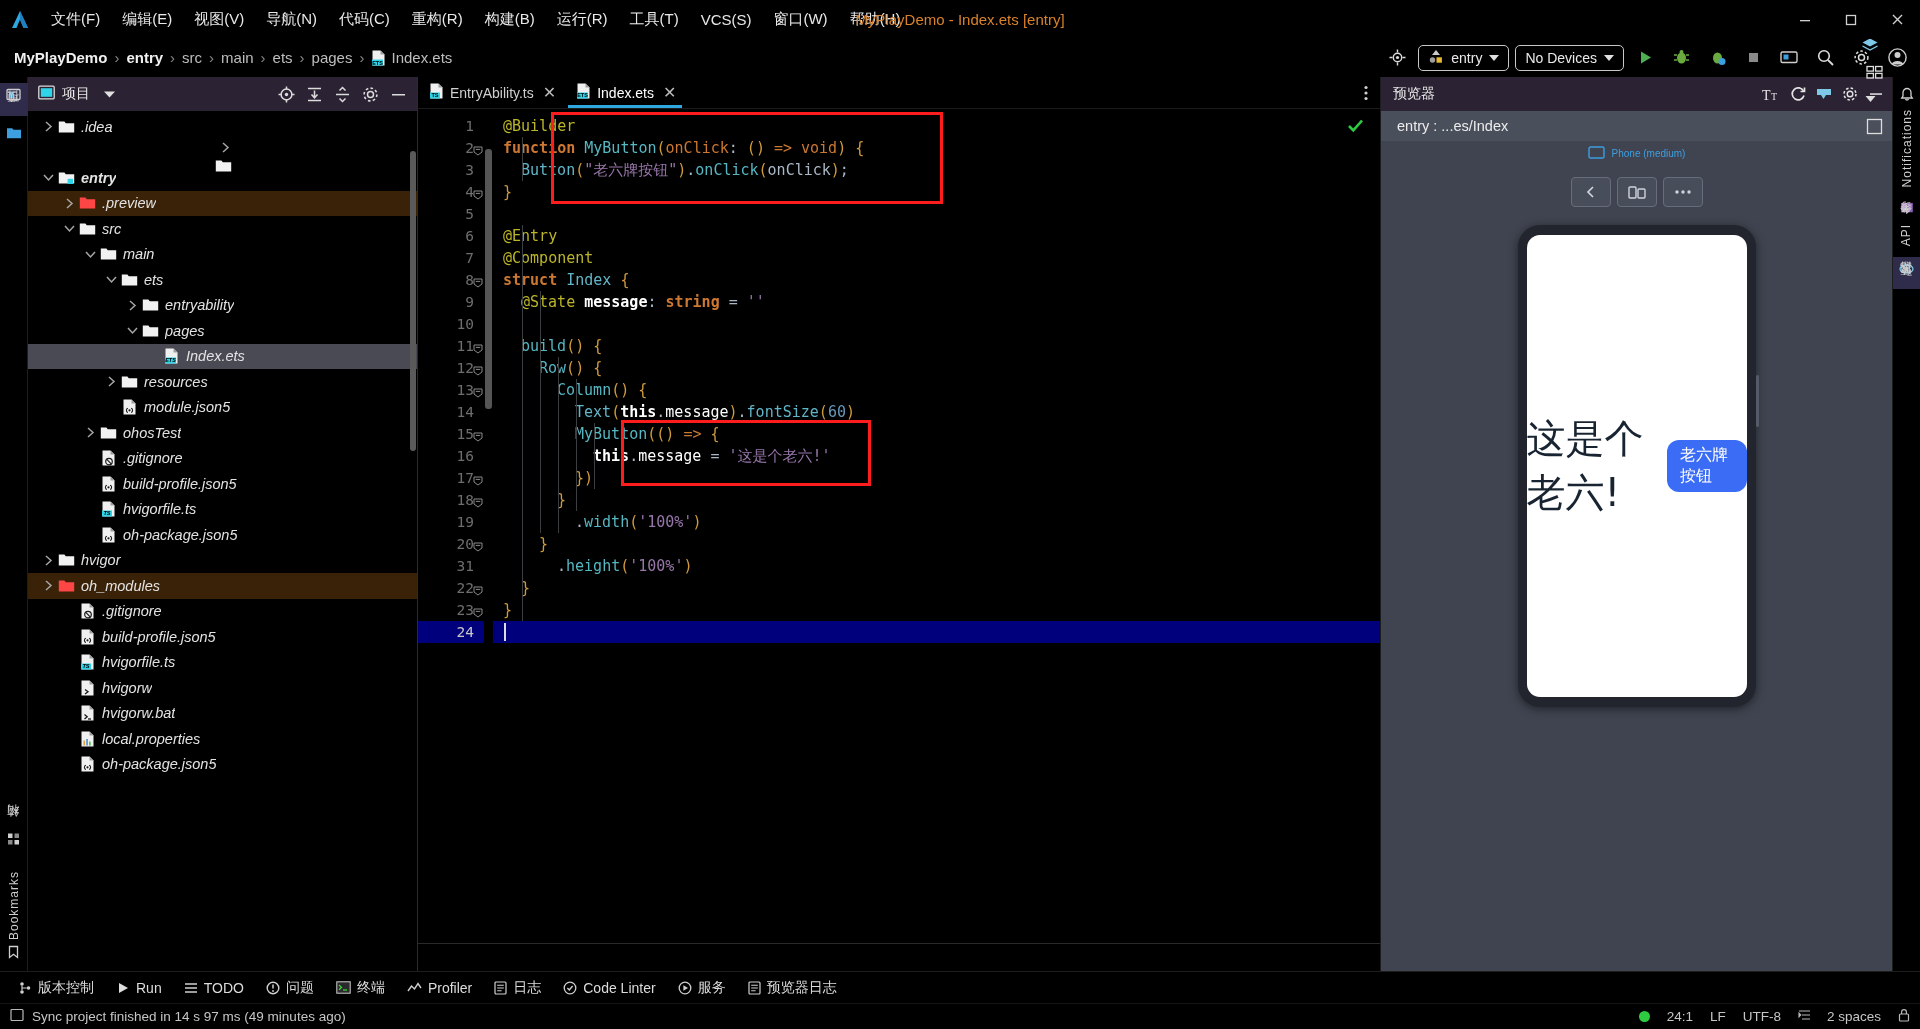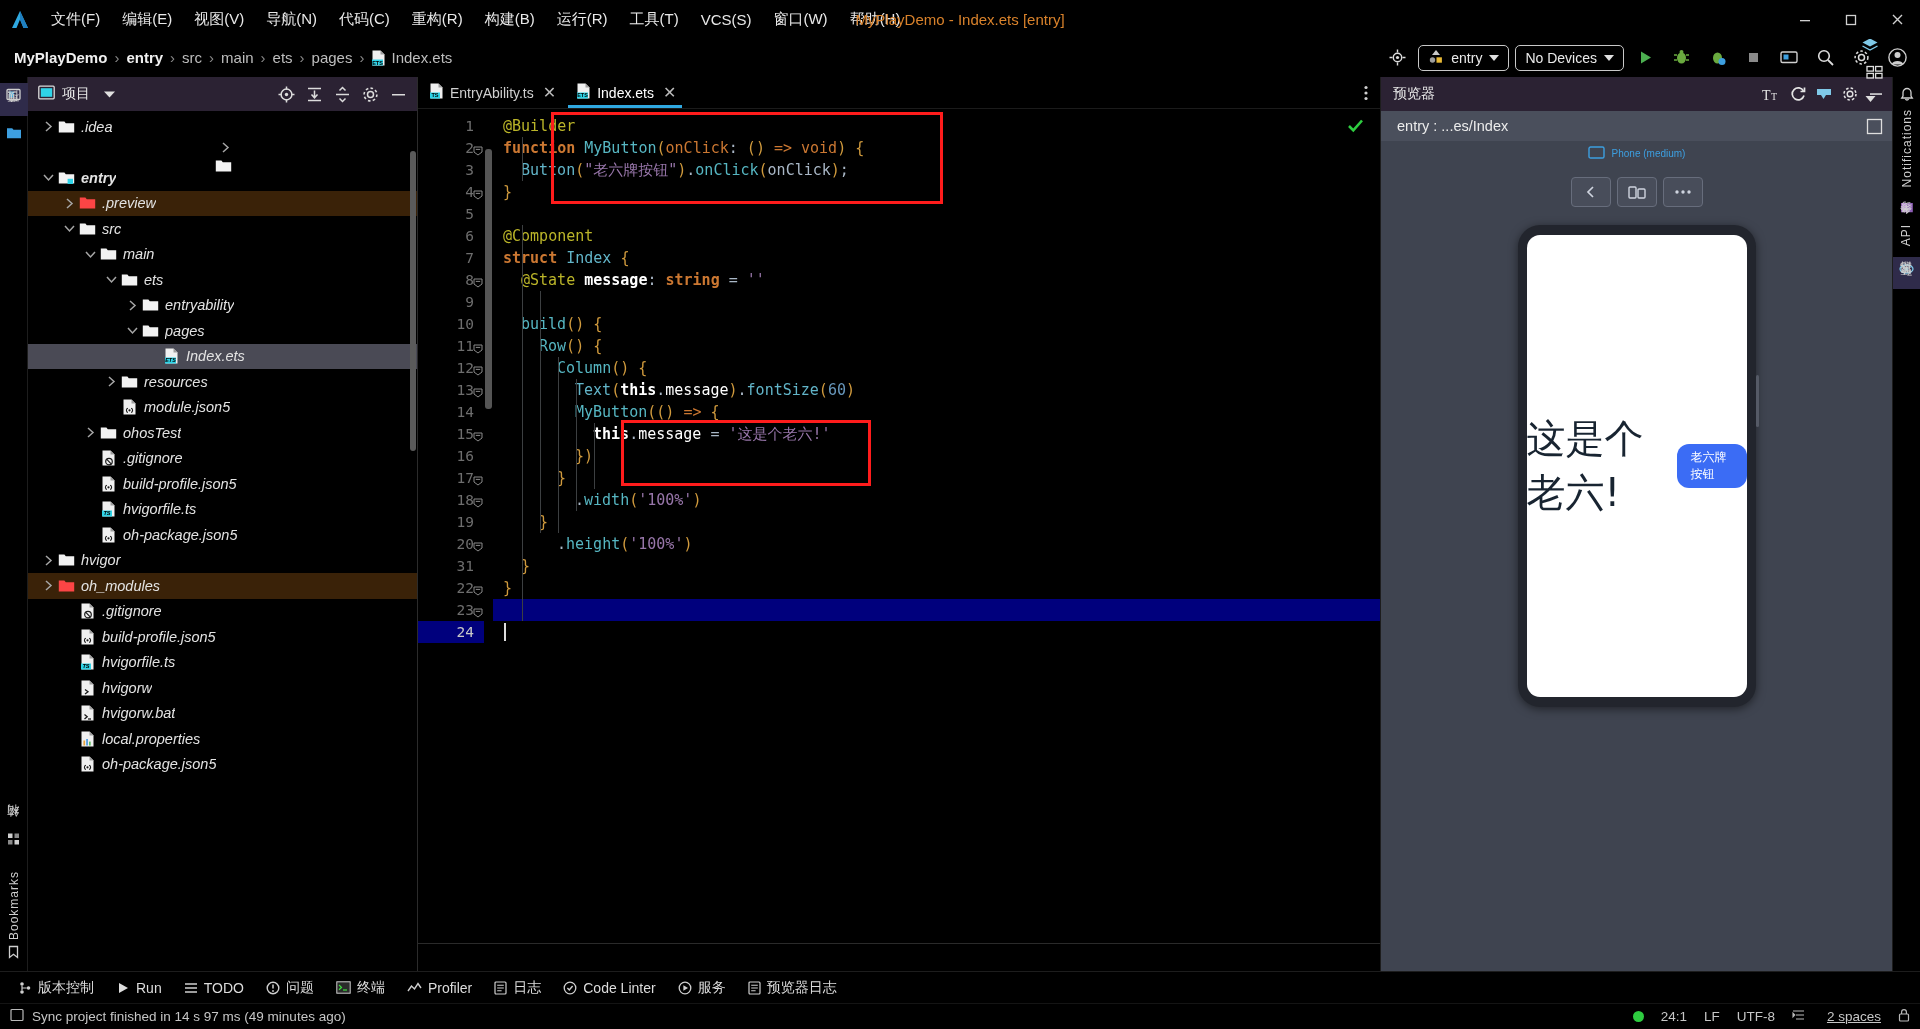--- a/index.html
+++ b/index.html
@@ -180,21 +180,21 @@
   .phone {
     margin-top: 18px; width: 238px; height: 482px; background:#22252d; border-radius: 22px;
     padding: 10px 9px; box-shadow: 0 2px 10px rgba(0,0,0,.5); position:relative;
   }
   .phone-screen {
     width:100%; height:100%; background:#ffffff; border-radius: 13px;
     display:flex; flex-direction:row; align-items:center; justify-content:center; 
   }
   .phone-msg { font-size: 39px; color:#182431; font-family:"DejaVu Sans", sans-serif; }
   .phone-btn {
-    background:#3b6cf5; color:#fff; font-size:12px; border-radius: 12px; padding: 5px 13px;
+    background:#3b6cf5; color:#fff; font-size:16px; border-radius: 12px; padding: 5px 13px;
   }
   .phone-nub { position:absolute; right:-3px; top:150px; width:3px; height:52px; background:#555a66; border-radius:2px; }
 
   
   .rrail {
     width: 28px; flex:0 0 28px; background:#000; display:flex; flex-direction:column; align-items:center;
     border-left:1px solid #1d1d1d; padding-top: 6px; gap: 6px;
   }
   .rrail-item { display:flex; flex-direction:column; align-items:center; padding: 4px 0; width:100%; }
   .rrail-item.active { background:#2f2b4a; }
@@ -925,20 +925,21 @@
             </svg>
         </div>
 
         <div class="hl-box" style="left:58px; top:3px; width:392px; height:92px;"></div>
         <div class="hl-box" style="left:128px; top:311px; width:250px; height:66px;"></div>
       <div class="cl" style="padding-left: 10px;"><span class="t-dec">@Builder</span></div>
           <div class="cl" style="padding-left: 10px;"><span class="t-kw">function</span><span> </span><span class="t-fn">MyButton</span><span class="t-pun">(</span><span class="t-par">onClick</span><span class="t-id">: </span><span class="t-pun">(</span><span class="t-pun">)</span><span> </span><span class="t-arrow">=&gt;</span><span> </span><span class="t-par">void</span><span class="t-pun">)</span><span> </span><span class="t-pun">{</span></div>
           <div class="cl" style="padding-left: 28px;"><span class="t-type">Button</span><span class="t-pun">(</span><span class="t-str">"老六牌按钮"</span><span class="t-pun">)</span><span class="t-id">.</span><span class="t-fn">onClick</span><span class="t-pun">(</span><span class="t-id">onClick</span><span class="t-pun">)</span><span class="t-id">;</span></div>
           <div class="cl" style="padding-left: 10px;"><span class="t-pun">}</span></div>
           <div class="cl" style="padding-left: 10px;"></div>
+          <div class="cl" style="padding-left: 10px;"><span class="t-dec">@Entry</span></div>
           <div class="cl" style="padding-left: 10px;"><span class="t-dec">@Component</span></div>
           <div class="cl" style="padding-left: 10px;"><span class="t-kw">struct</span><span> </span><span class="t-type">Index</span><span> </span><span class="t-pun">{</span></div>
           <div class="cl" style="padding-left: 28px;"><span class="t-dec">@State</span><span> </span><span class="t-this">message</span><span class="t-id">: </span><span class="t-kw">string</span><span class="t-id"> = </span><span class="t-str">''</span></div>
           <div class="cl" style="padding-left: 28px;"></div>
           <div class="cl" style="padding-left: 28px;"><span class="t-fn">build</span><span class="t-pun">(</span><span class="t-pun">)</span><span> </span><span class="t-pun">{</span></div>
           <div class="cl" style="padding-left: 46px;"><span class="t-fn">Row</span><span class="t-pun">(</span><span class="t-pun">)</span><span> </span><span class="t-pun">{</span></div>
           <div class="cl" style="padding-left: 64px;"><span class="t-fn">Column</span><span class="t-pun">(</span><span class="t-pun">)</span><span> </span><span class="t-pun">{</span></div>
           <div class="cl" style="padding-left: 82px;"><span class="t-type">Text</span><span class="t-pun">(</span><span class="t-this">this</span><span class="t-id">.</span><span class="t-prop">message</span><span class="t-pun">)</span><span class="t-id">.</span><span class="t-type">fontSize</span><span class="t-pun">(</span><span class="t-num">60</span><span class="t-pun">)</span></div>
           <div class="cl" style="padding-left: 82px;"><span class="t-fn">MyButton</span><span class="t-pun">(</span><span class="t-pun">(</span><span class="t-pun">)</span><span> </span><span class="t-arrow">=&gt;</span><span> </span><span class="t-pun">{</span></div>
           <div class="cl" style="padding-left: 100px;"><span class="t-this">this</span><span class="t-id">.</span><span class="t-prop">message</span><span class="t-id"> = </span><span class="t-str">'这是个老六!'</span></div>
@@ -1226,21 +1227,21 @@
     <svg width="14" height="14" viewBox="0 0 14 14">
         <rect x="1" y="1.5" width="12" height="11" rx="1" fill="none" stroke="#b9b9b9" stroke-width="1.2"></rect>
       </svg>
   </span>
   <span>Sync project finished in 14 s 97 ms (49 minutes ago)</span>
   <div class="st-right">
     <span class="green-dot"></span>
     <span>24:1</span>
     <span>LF</span>
     <span>UTF-8</span>
-    <span style="display:flex;align-items:flex-start;gap:22px;text-decoration:underline;">
+    <span style="display:flex;align-items:flex-start;gap:16px;">
       <span>
         <svg width="13" height="12" viewBox="0 0 13 12">
             <path d="M1 2 h11 M4 6 h8 M4 10 h8 M1 4.2 L2.8 6 L1 7.8 Z" stroke="#b9b9b9" stroke-width="1.1" fill="#b9b9b9"></path>
           </svg>
       </span>
       <span>2 spaces</span>
     </span>
     <span>
       <svg width="12" height="14" viewBox="0 0 12 14">
           <rect x="1.5" y="6" width="9" height="7" rx="1" fill="none" stroke="#b9b9b9" stroke-width="1.2"></rect>

